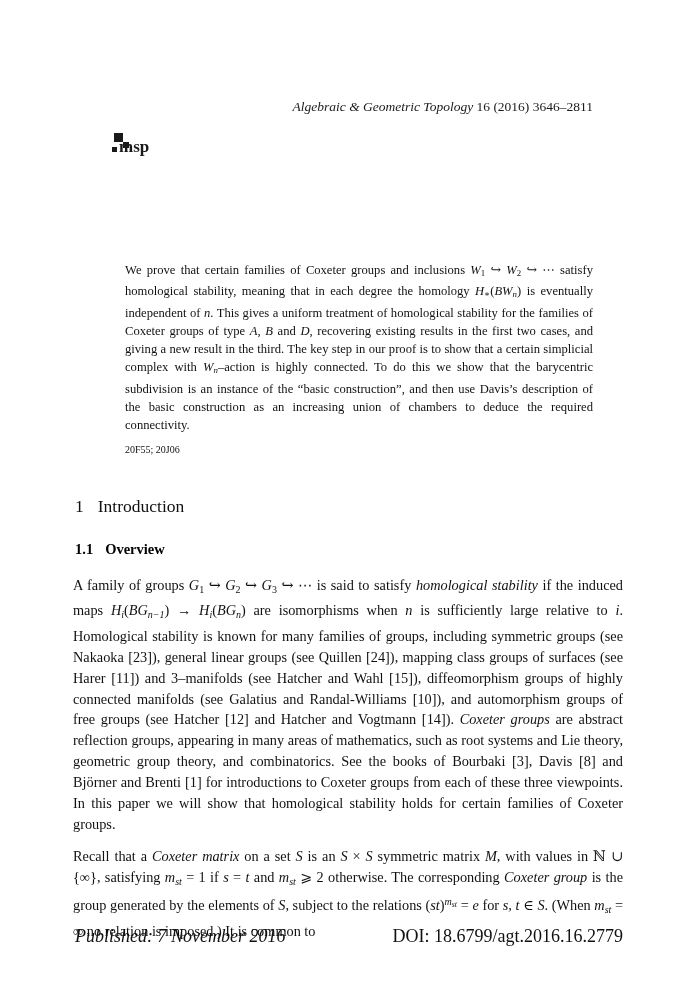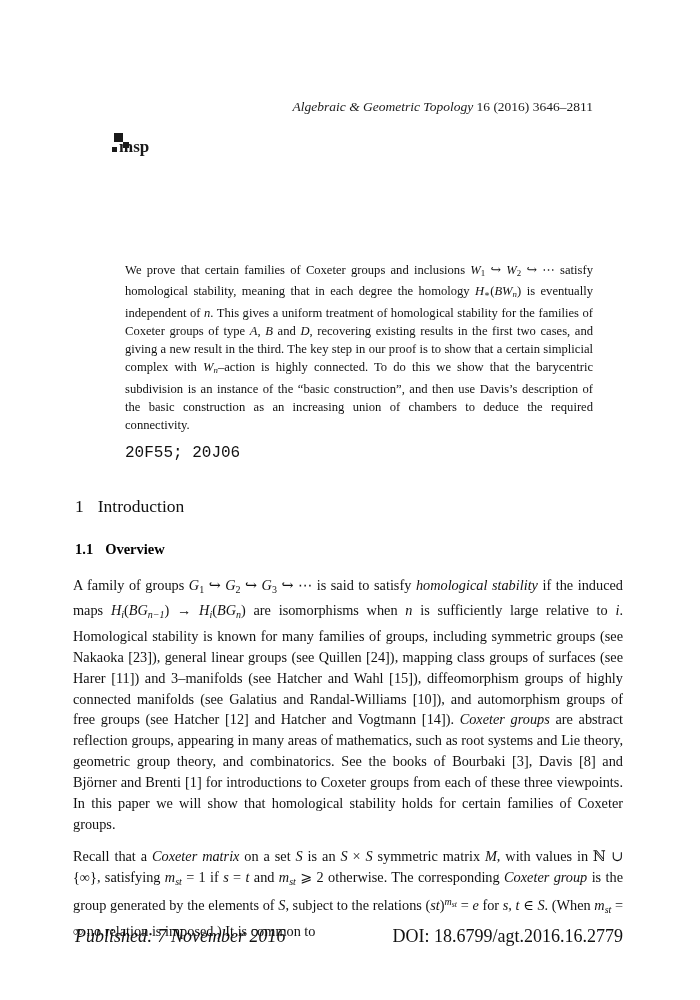--- a/index.html
+++ b/index.html
@@ -36,21 +36,21 @@
     text-align:center;font-size:13.5px;
     font-variant:small-caps;letter-spacing:1px;color:#111;
   }
   
   .abstract{
     position:absolute;left:125px;top:261px;width:468px;
     font-size:12.6px;line-height:18.2px;text-align:justify;color:#111;
   }
   .msc{
     position:absolute;left:125px;top:444px;
-    font-size:16px;color:#111;font-family:Liberation Mono, monospace;
+    font-size:10px;color:#111;
   }
   
   .section-heading{
     position:absolute;left:75px;top:496px;
     font-size:17.5px;font-weight:normal;color:#111;
   }
   .section-heading .secnum{margin-right:14px;}
   .subsection-heading{
     position:absolute;left:75px;top:541px;
     font-size:14.5px;font-weight:bold;color:#000000;

